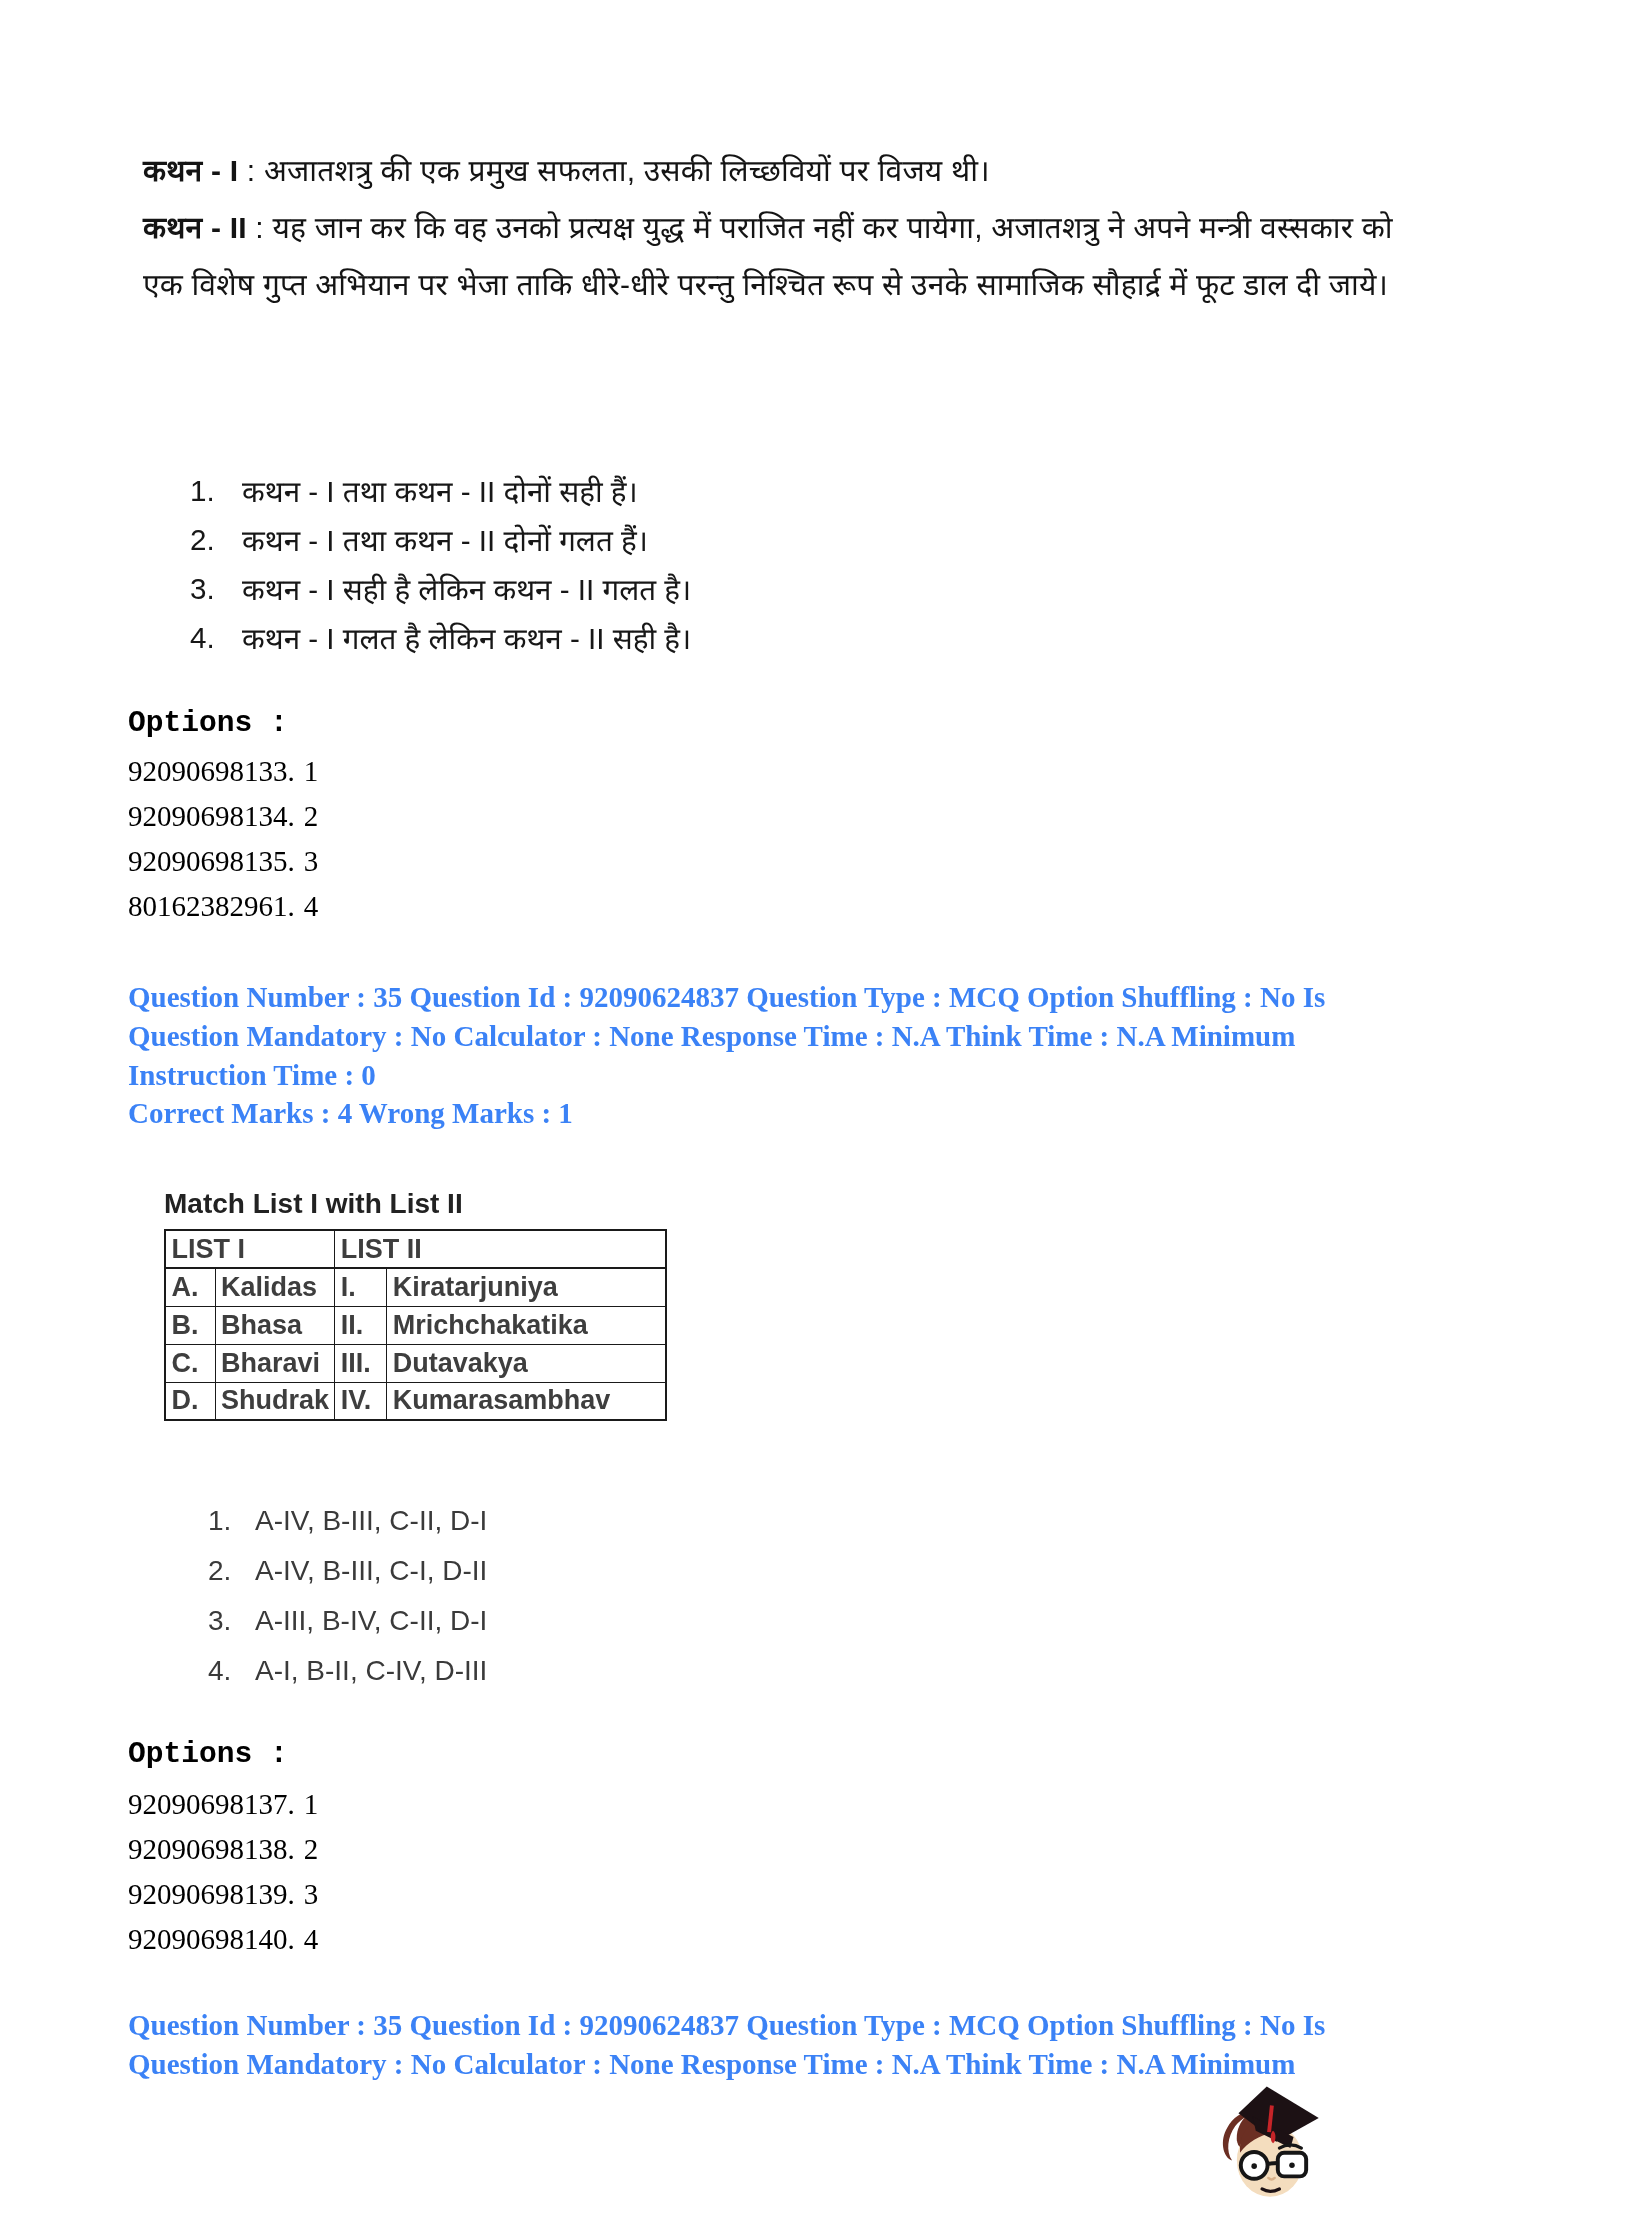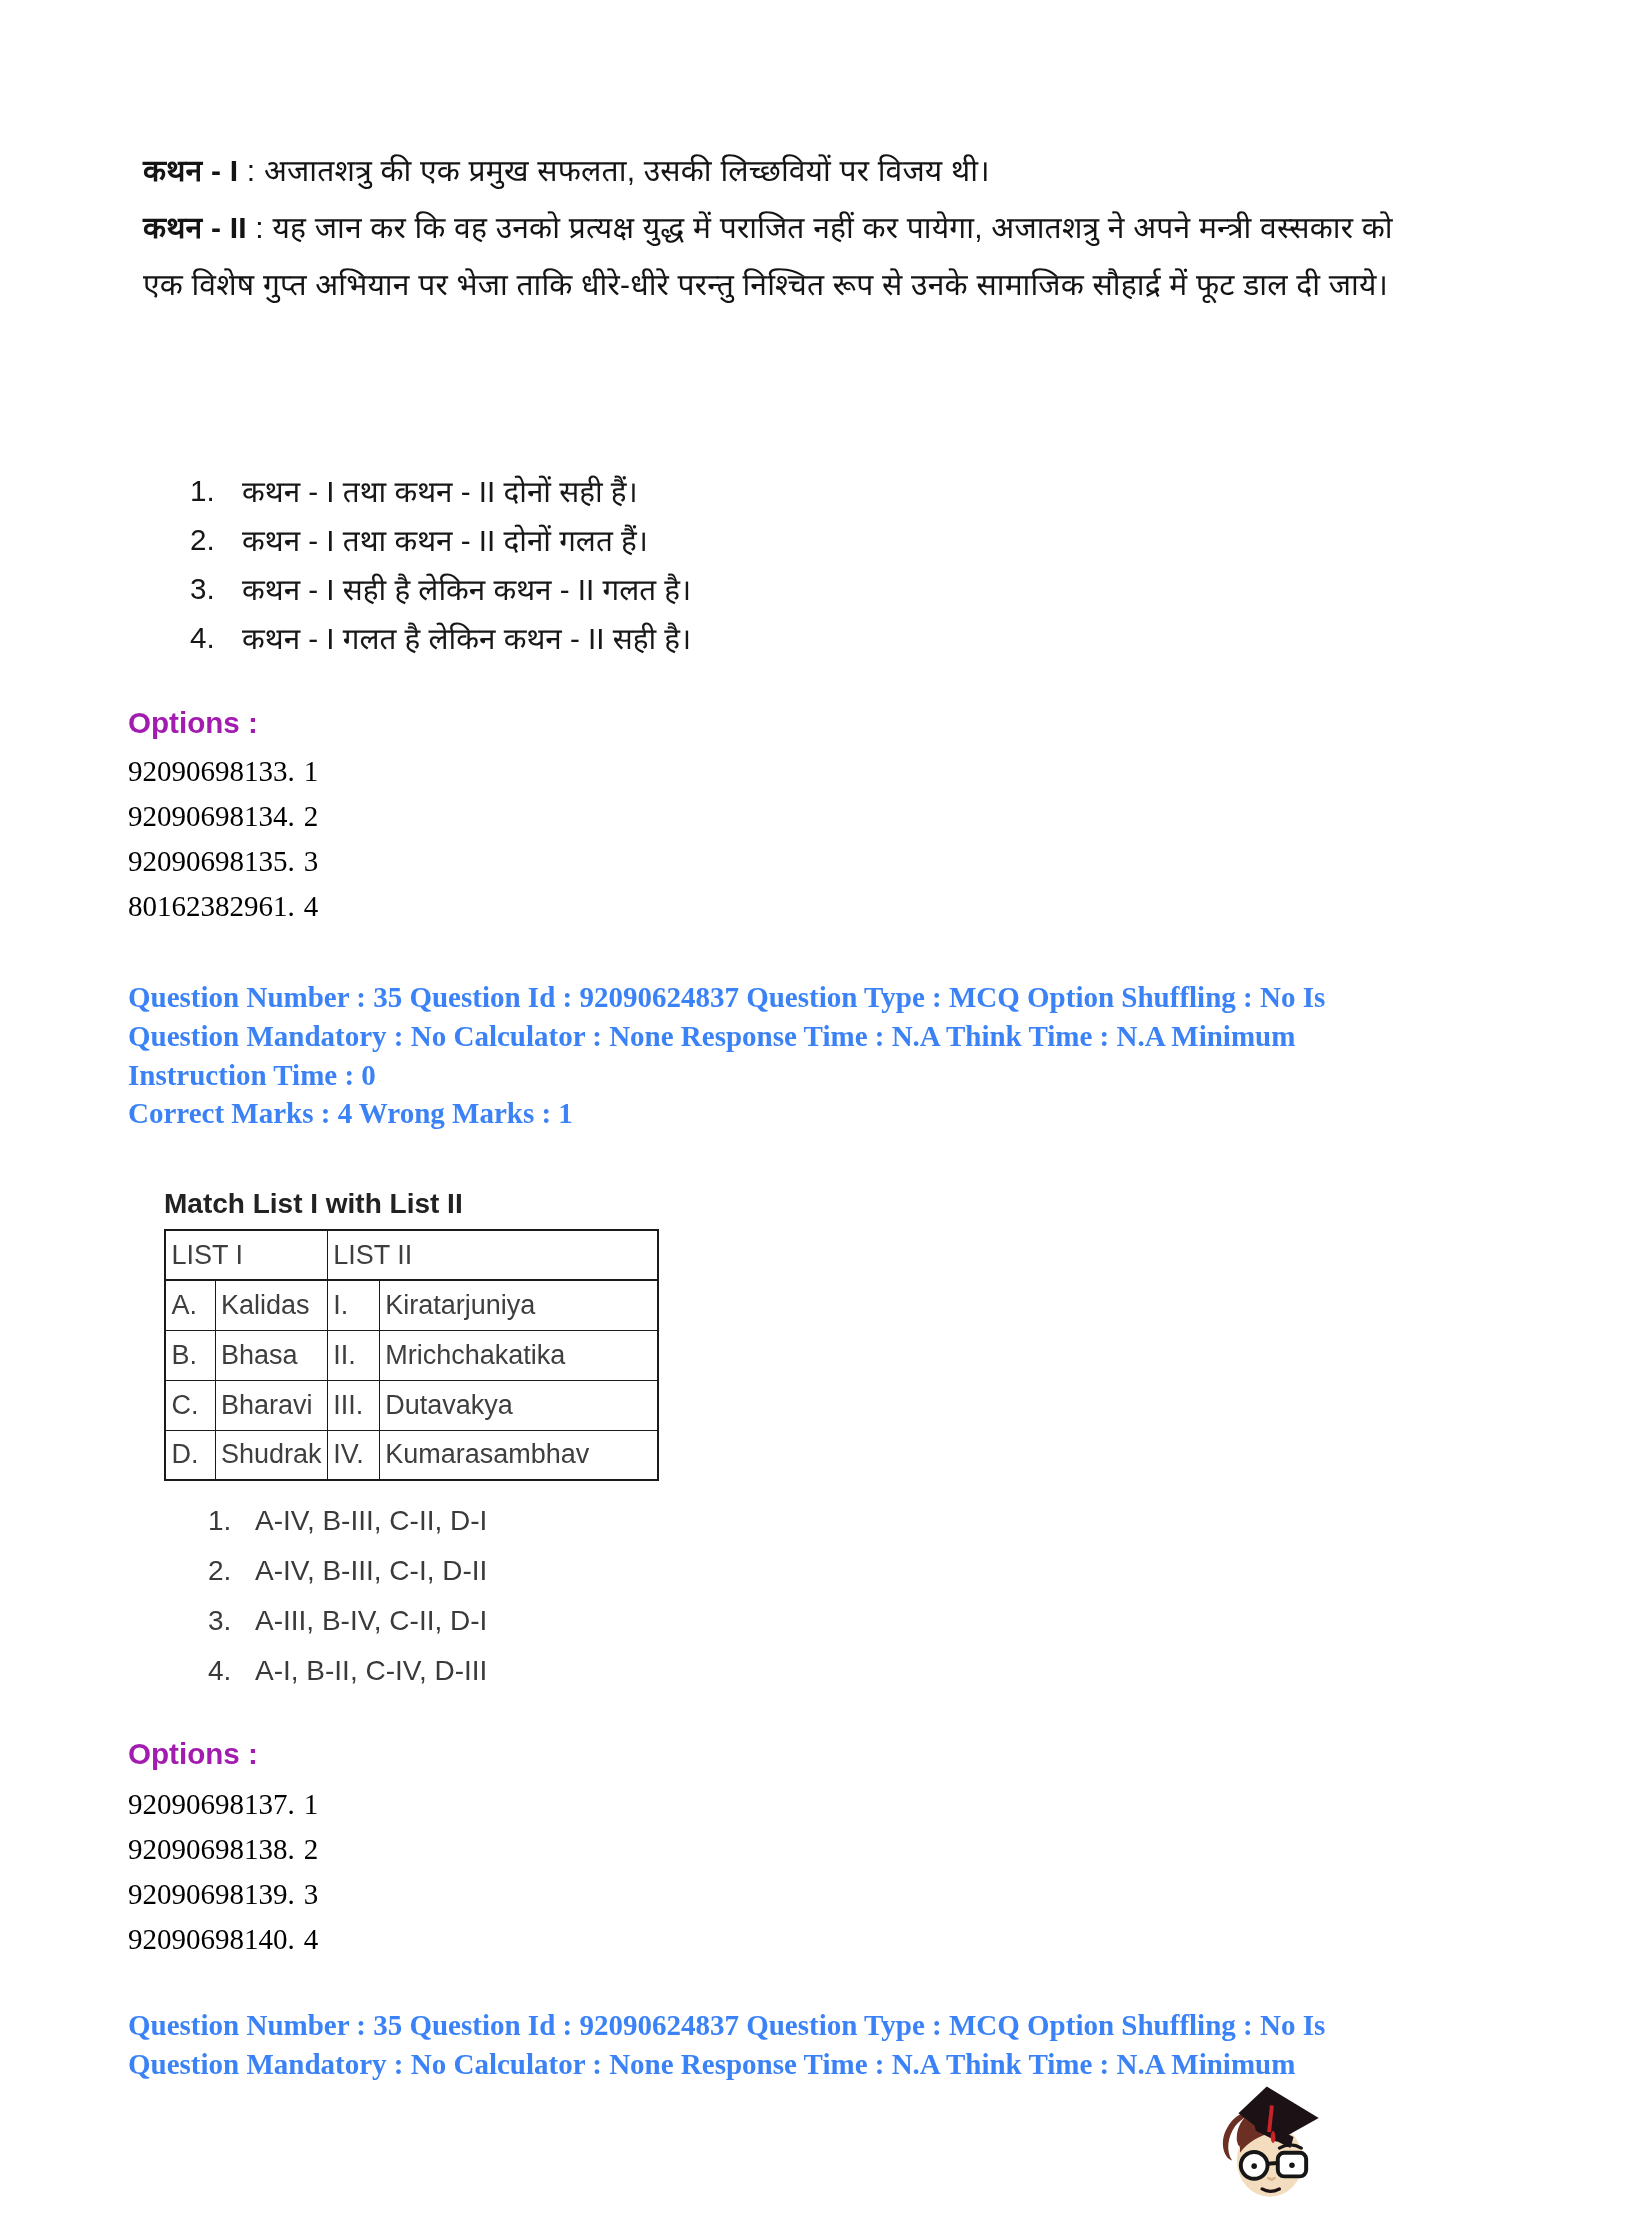--- a/index.html
+++ b/index.html
@@ -35,24 +35,24 @@
     font-size: 29.6px;
     color: #171717;
   }
   .hindi-choices li { display: flex; height: 49px; align-items: center; }
   .hindi-choices .num { width: 52px; flex: 0 0 52px; }
 
   
   .serif-heading {
     position: absolute;
     left: 128px;
-    font-family: Liberation Sans, sans-serif;
+    font-family: Liberation Mono, monospace;
     font-weight: 700;
     font-size: 29.6px;
-    color: #a21caf;
+    color: #000000;
     white-space: nowrap;
   }
   .option-ids {
     position: absolute;
     left: 128px;
     font-family: "Liberation Serif", serif;
     font-size: 29px;
     line-height: 45px;
     color: #000000;
   }
@@ -85,22 +85,22 @@
     left: 164px; top: 1229px;
     border-collapse: collapse;
     border: 2.7px solid #1a1a1a;
     font-family: "Liberation Sans", sans-serif;
     font-size: 27px;
     color: #3e3e3e;
     table-layout: fixed;
   }
   table.match-table th, table.match-table td {
     border: 1.8px solid #1a1a1a;
-    height: 50px;
-    font-weight: 400;
+    height: 38px;
+    font-weight: 700;
     text-align: left;
     padding: 0 5.4px;
     overflow: hidden;
     white-space: nowrap;
   }
   table.match-table th { border-bottom-width: 2.7px; }
   td.c-letter, td.c-roman { text-align: center; padding: 0 1.8px; }
   .col-letter { width: 50px; }
   .col-name   { width: 101px; }
   .col-roman  { width: 52px; }

